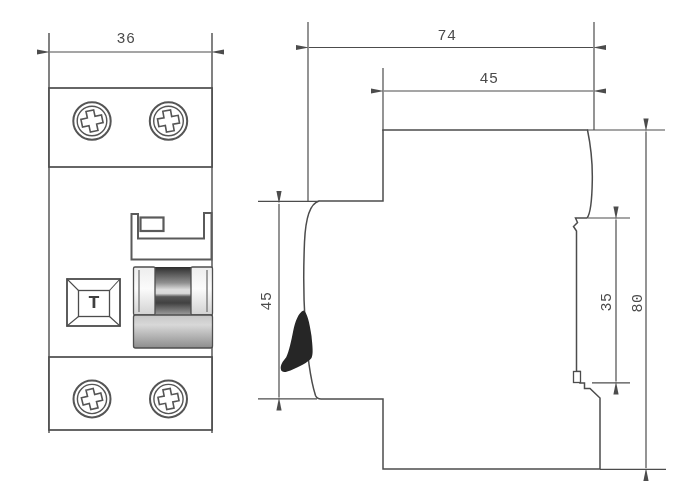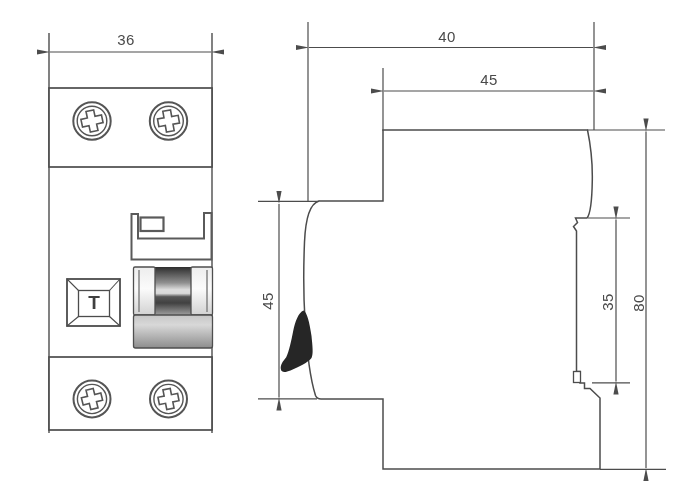--- a/index.html
+++ b/index.html
@@ -1,17 +1,17 @@
 <!DOCTYPE html>
 <html><head>
 <meta charset="utf-8">
 <style>
   html,body{margin:0;padding:0;background:#ffffff;}
   .canvas{position:relative;width:700px;height:500px;background:#ffffff;overflow:hidden;
-          font-family:Liberation Sans, sans-serif;}
+          font-family:Liberation Mono, monospace;}
   svg{position:absolute;left:0;top:0;}
   .dim{position:absolute;font-size:15px;color:#4a4a4a;white-space:nowrap;
        transform:translate(-50%,-50%);letter-spacing:0.5px;}
   .dim.rot{transform:translate(-50%,-50%) rotate(-90deg);}
   .tlabel{position:absolute;font-size:19px;font-weight:600;color:#3f3f3f;
           transform:translate(-50%,-52%);}
 </style>
 </head>
 <body>
 
@@ -140,21 +140,21 @@
 
     <line x1="309" y1="47.5" x2="593" y2="47.5" stroke-width="1.2" marker-start="url(#arw)" marker-end="url(#arw)"></line>
     <line x1="384" y1="91" x2="593" y2="91" stroke-width="1.2" marker-start="url(#arw)" marker-end="url(#arw)"></line>
     <line x1="279" y1="204" x2="279" y2="397.5" stroke-width="1.2" marker-start="url(#arw)" marker-end="url(#arw)"></line>
     <line x1="616" y1="219.5" x2="616" y2="381.5" stroke-width="1.2" marker-start="url(#arw)" marker-end="url(#arw)"></line>
     <line x1="646" y1="131.5" x2="646" y2="468" stroke-width="1.2" marker-start="url(#arw)" marker-end="url(#arw)"></line>
   </g>
 </svg>
 
 <span class="dim" style="left:126px;top:39px">36</span>
-<span class="dim" style="left:447px;top:36px">40</span>
+<span class="dim" style="left:447px;top:36px">74</span>
 <span class="dim" style="left:489px;top:79px">45</span>
 <span class="dim rot" style="left:267px;top:301px">45</span>
 <span class="dim rot" style="left:607px;top:302px">35</span>
 <span class="dim rot" style="left:638px;top:303px">80</span>
 
 <span class="tlabel" style="left:94px;top:303px">T</span>
 
 </div>
 
 </body></html>

